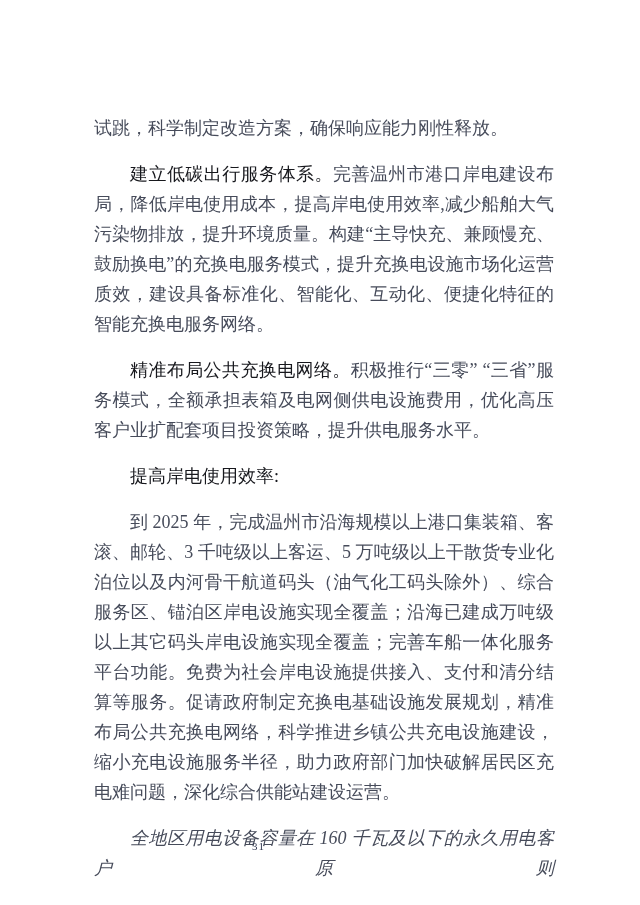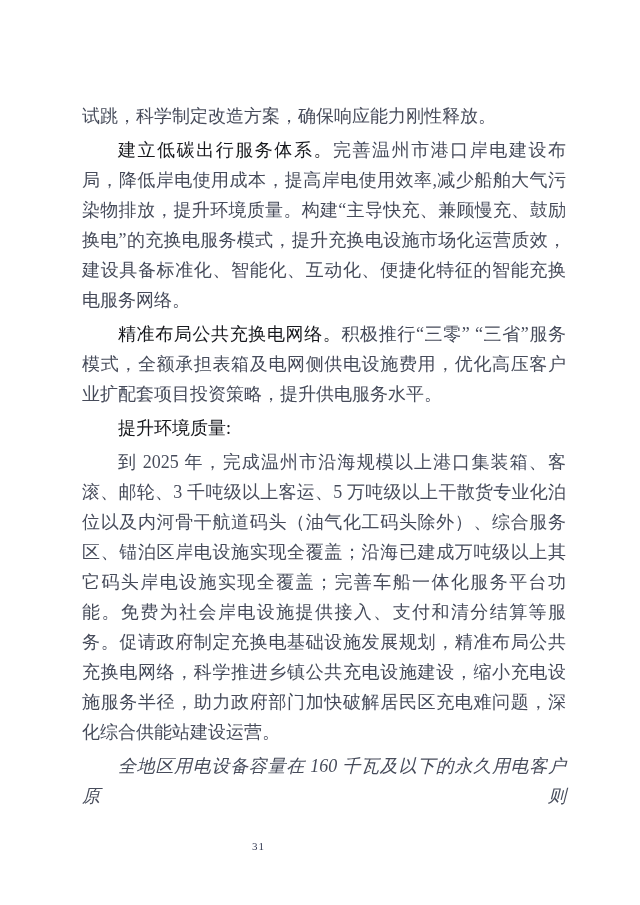--- a/index.html
+++ b/index.html
@@ -22,21 +22,21 @@
   }
   .content{
     position:absolute;
     left:78px;top:97px;width:492px;
     color:var(--ink-body);
     font-size:18px;
     line-height:30px;
     text-align:justify;
   }
   .para{
-    margin:4px;
+    margin:16px;
     text-indent:2em;
   }
   .para.no-indent{text-indent:0;}
   .para.fill-last{text-align-last:justify;font-style:italic;}
   .lead{
     font-weight:400;
     color:var(--ink-bold);
   }
   .footer{
     position:absolute;
@@ -56,21 +56,21 @@
 <div class="page">
 
   <main class="content">
 
     <p class="para no-indent"><span>试跳，科学制定改造方案，确保响应能力刚性释放。</span></p>
 
     <p class="para"><strong class="lead">建立低碳出行服务体系。</strong><span>完善温州市港口岸电建设布局，降低岸电使用成本，提高岸电使用效率,减少船舶大气污染物排放，提升环境质量。构建“主导快充、兼顾慢充、鼓励换电”的充换电服务模式，提升充换电设施市场化运营质效，建设具备标准化、智能化、互动化、便捷化特征的智能充换电服务网络。</span></p>
 
     <p class="para"><strong class="lead">精准布局公共充换电网络。</strong><span>积极推行“三零” “三省”服务模式，全额承担表箱及电网侧供电设施费用，优化高压客户业扩配套项目投资策略，提升供电服务水平。</span></p>
 
-    <p class="para"><strong class="lead">提升环境质量:</strong></p>
+    <p class="para"><strong class="lead">提高岸电使用效率:</strong></p>
 
 
     <p class="para"><span>到 2025 年，完成温州市沿海规模以上港口集装箱、客滚、邮轮、3 千吨级以上客运、5 万吨级以上干散货专业化泊位以及内河骨干航道码头（油气化工码头除外）、综合服务区、锚泊区岸电设施实现全覆盖；沿海已建成万吨级以上其它码头岸电设施实现全覆盖；完善车船一体化服务平台功能。免费为社会岸电设施提供接入、支付和清分结算等服务。促请政府制定充换电基础设施发展规划，精准布局公共充换电网络，科学推进乡镇公共充电设施建设，缩小充电设施服务半径，助力政府部门加快破解居民区充电难问题，深化综合供能站建设运营。</span></p>
 
     <p class="para fill-last"><span>全地区用电设备容量在 160 千瓦及以下的永久用电客户原则</span></p>
 
   </main>
 
   <footer class="footer">
     <span class="pagenum">31</span>

